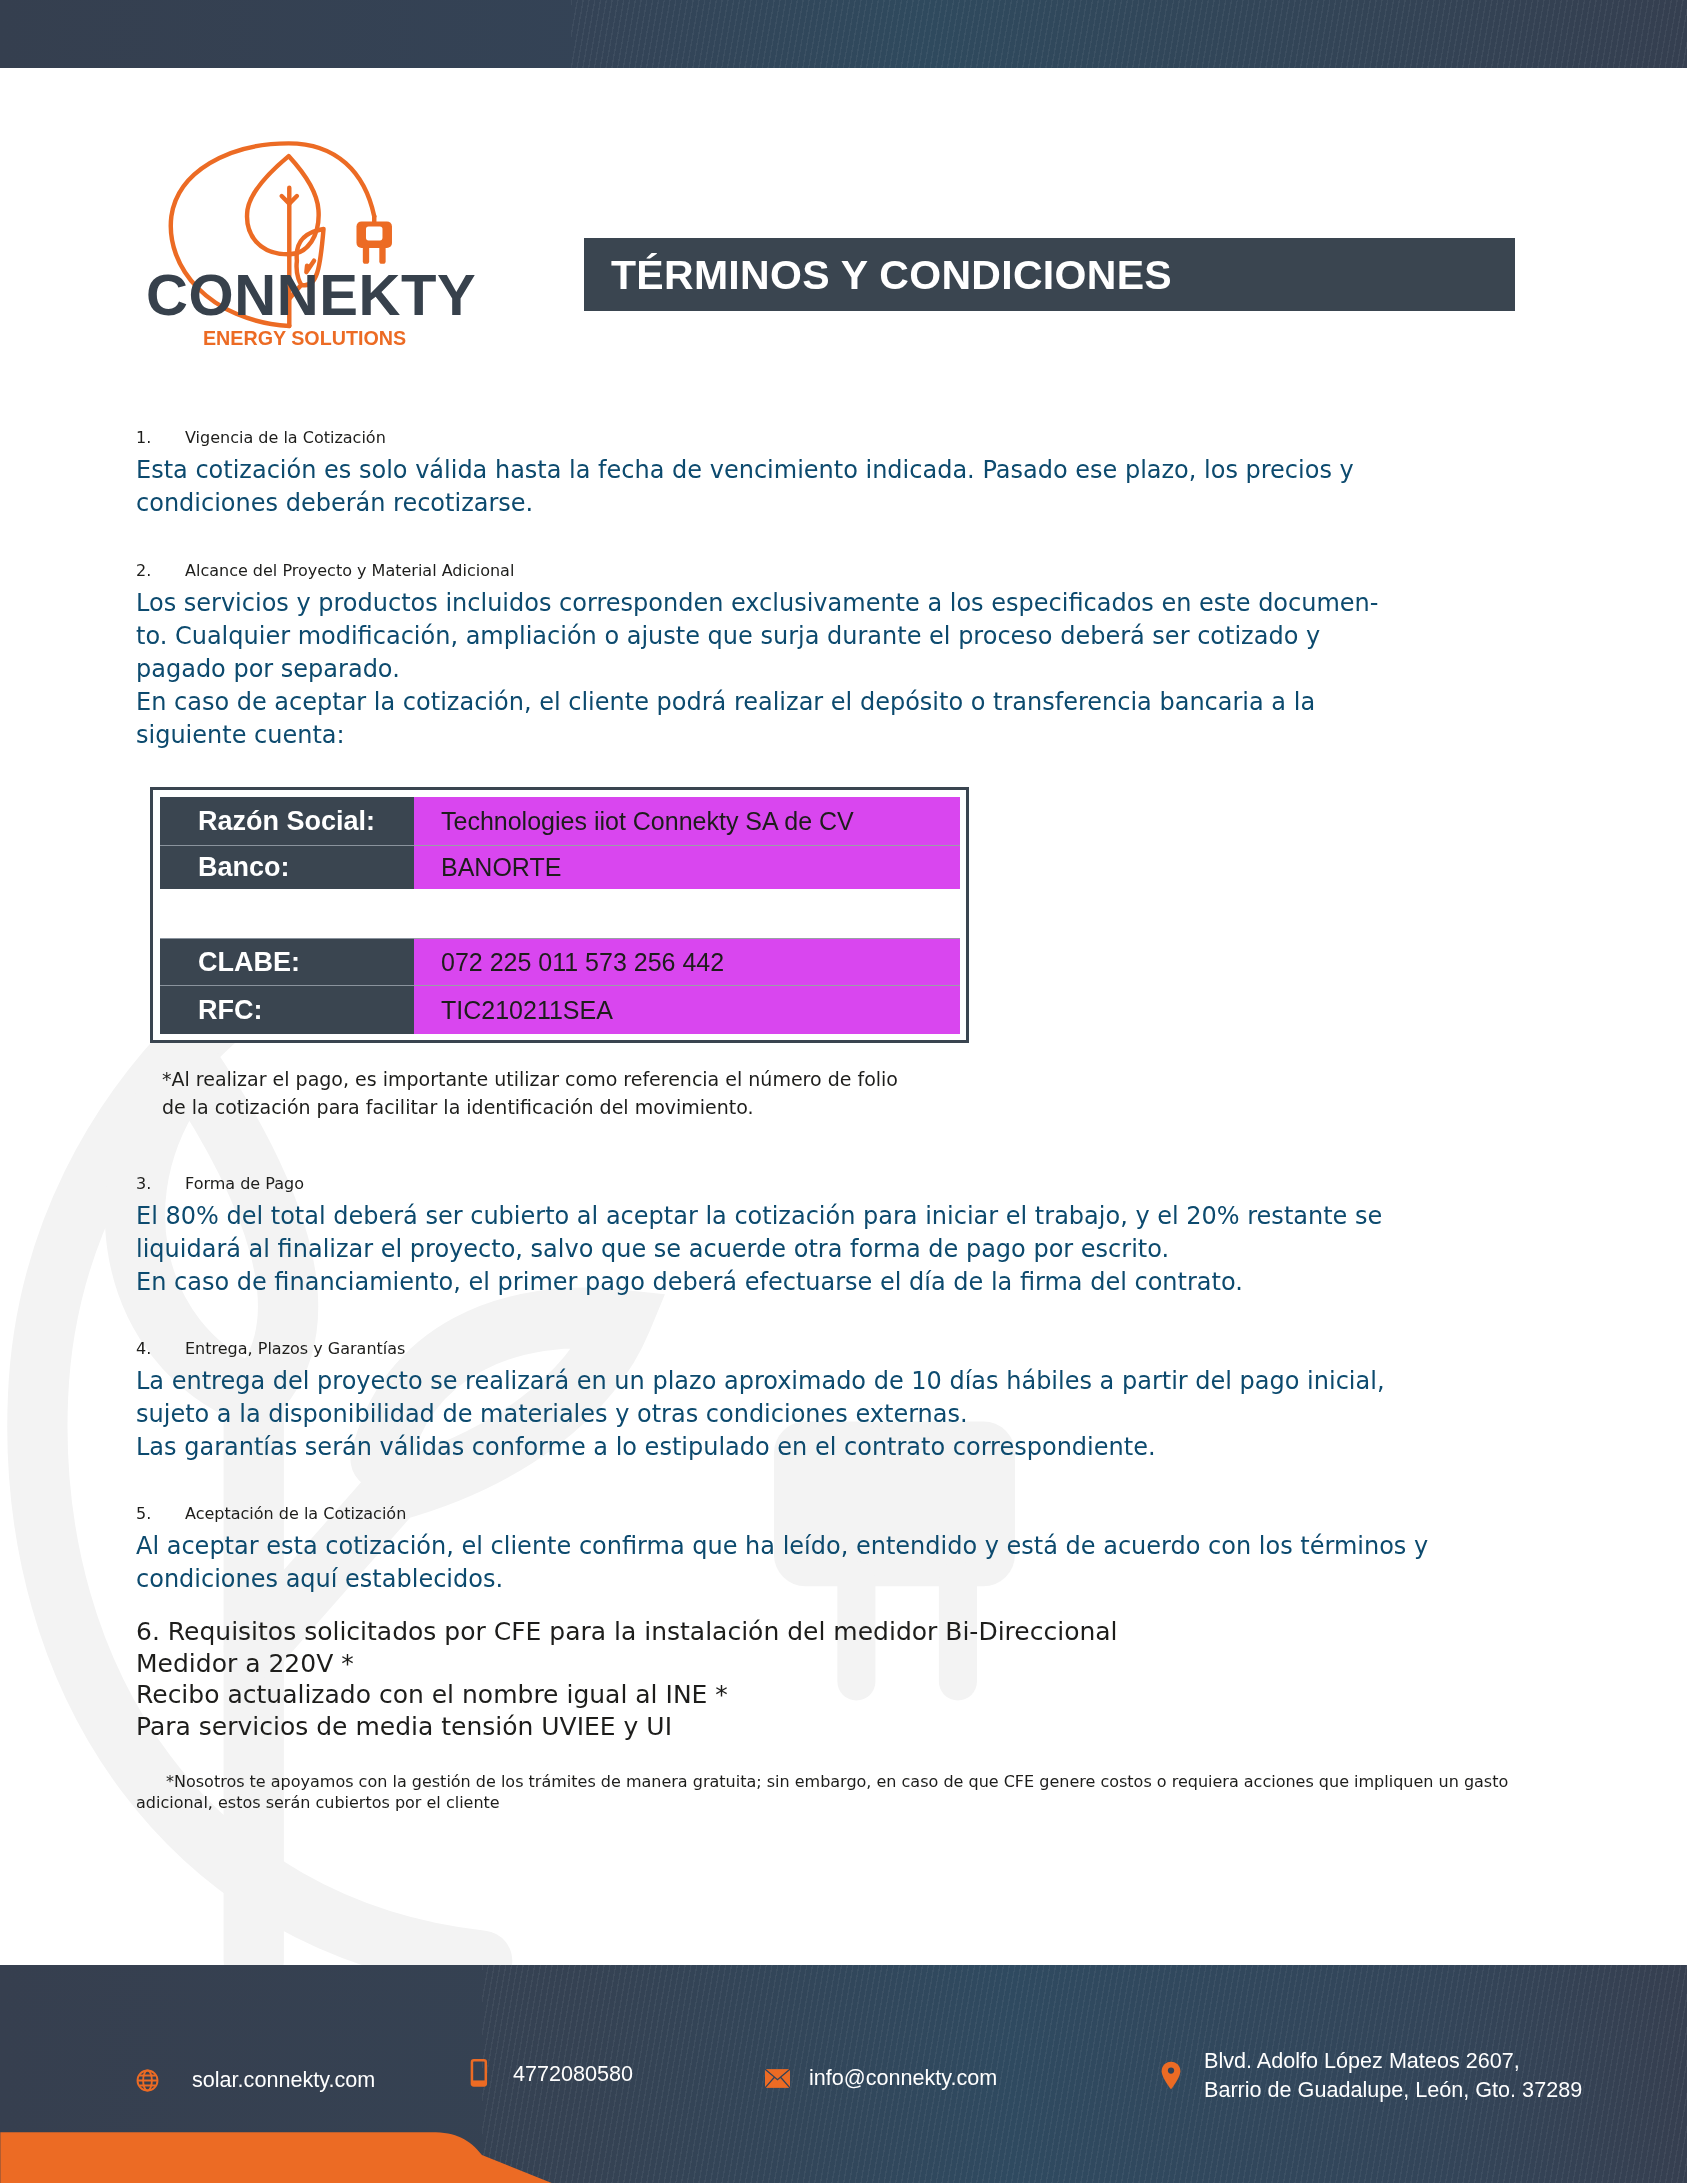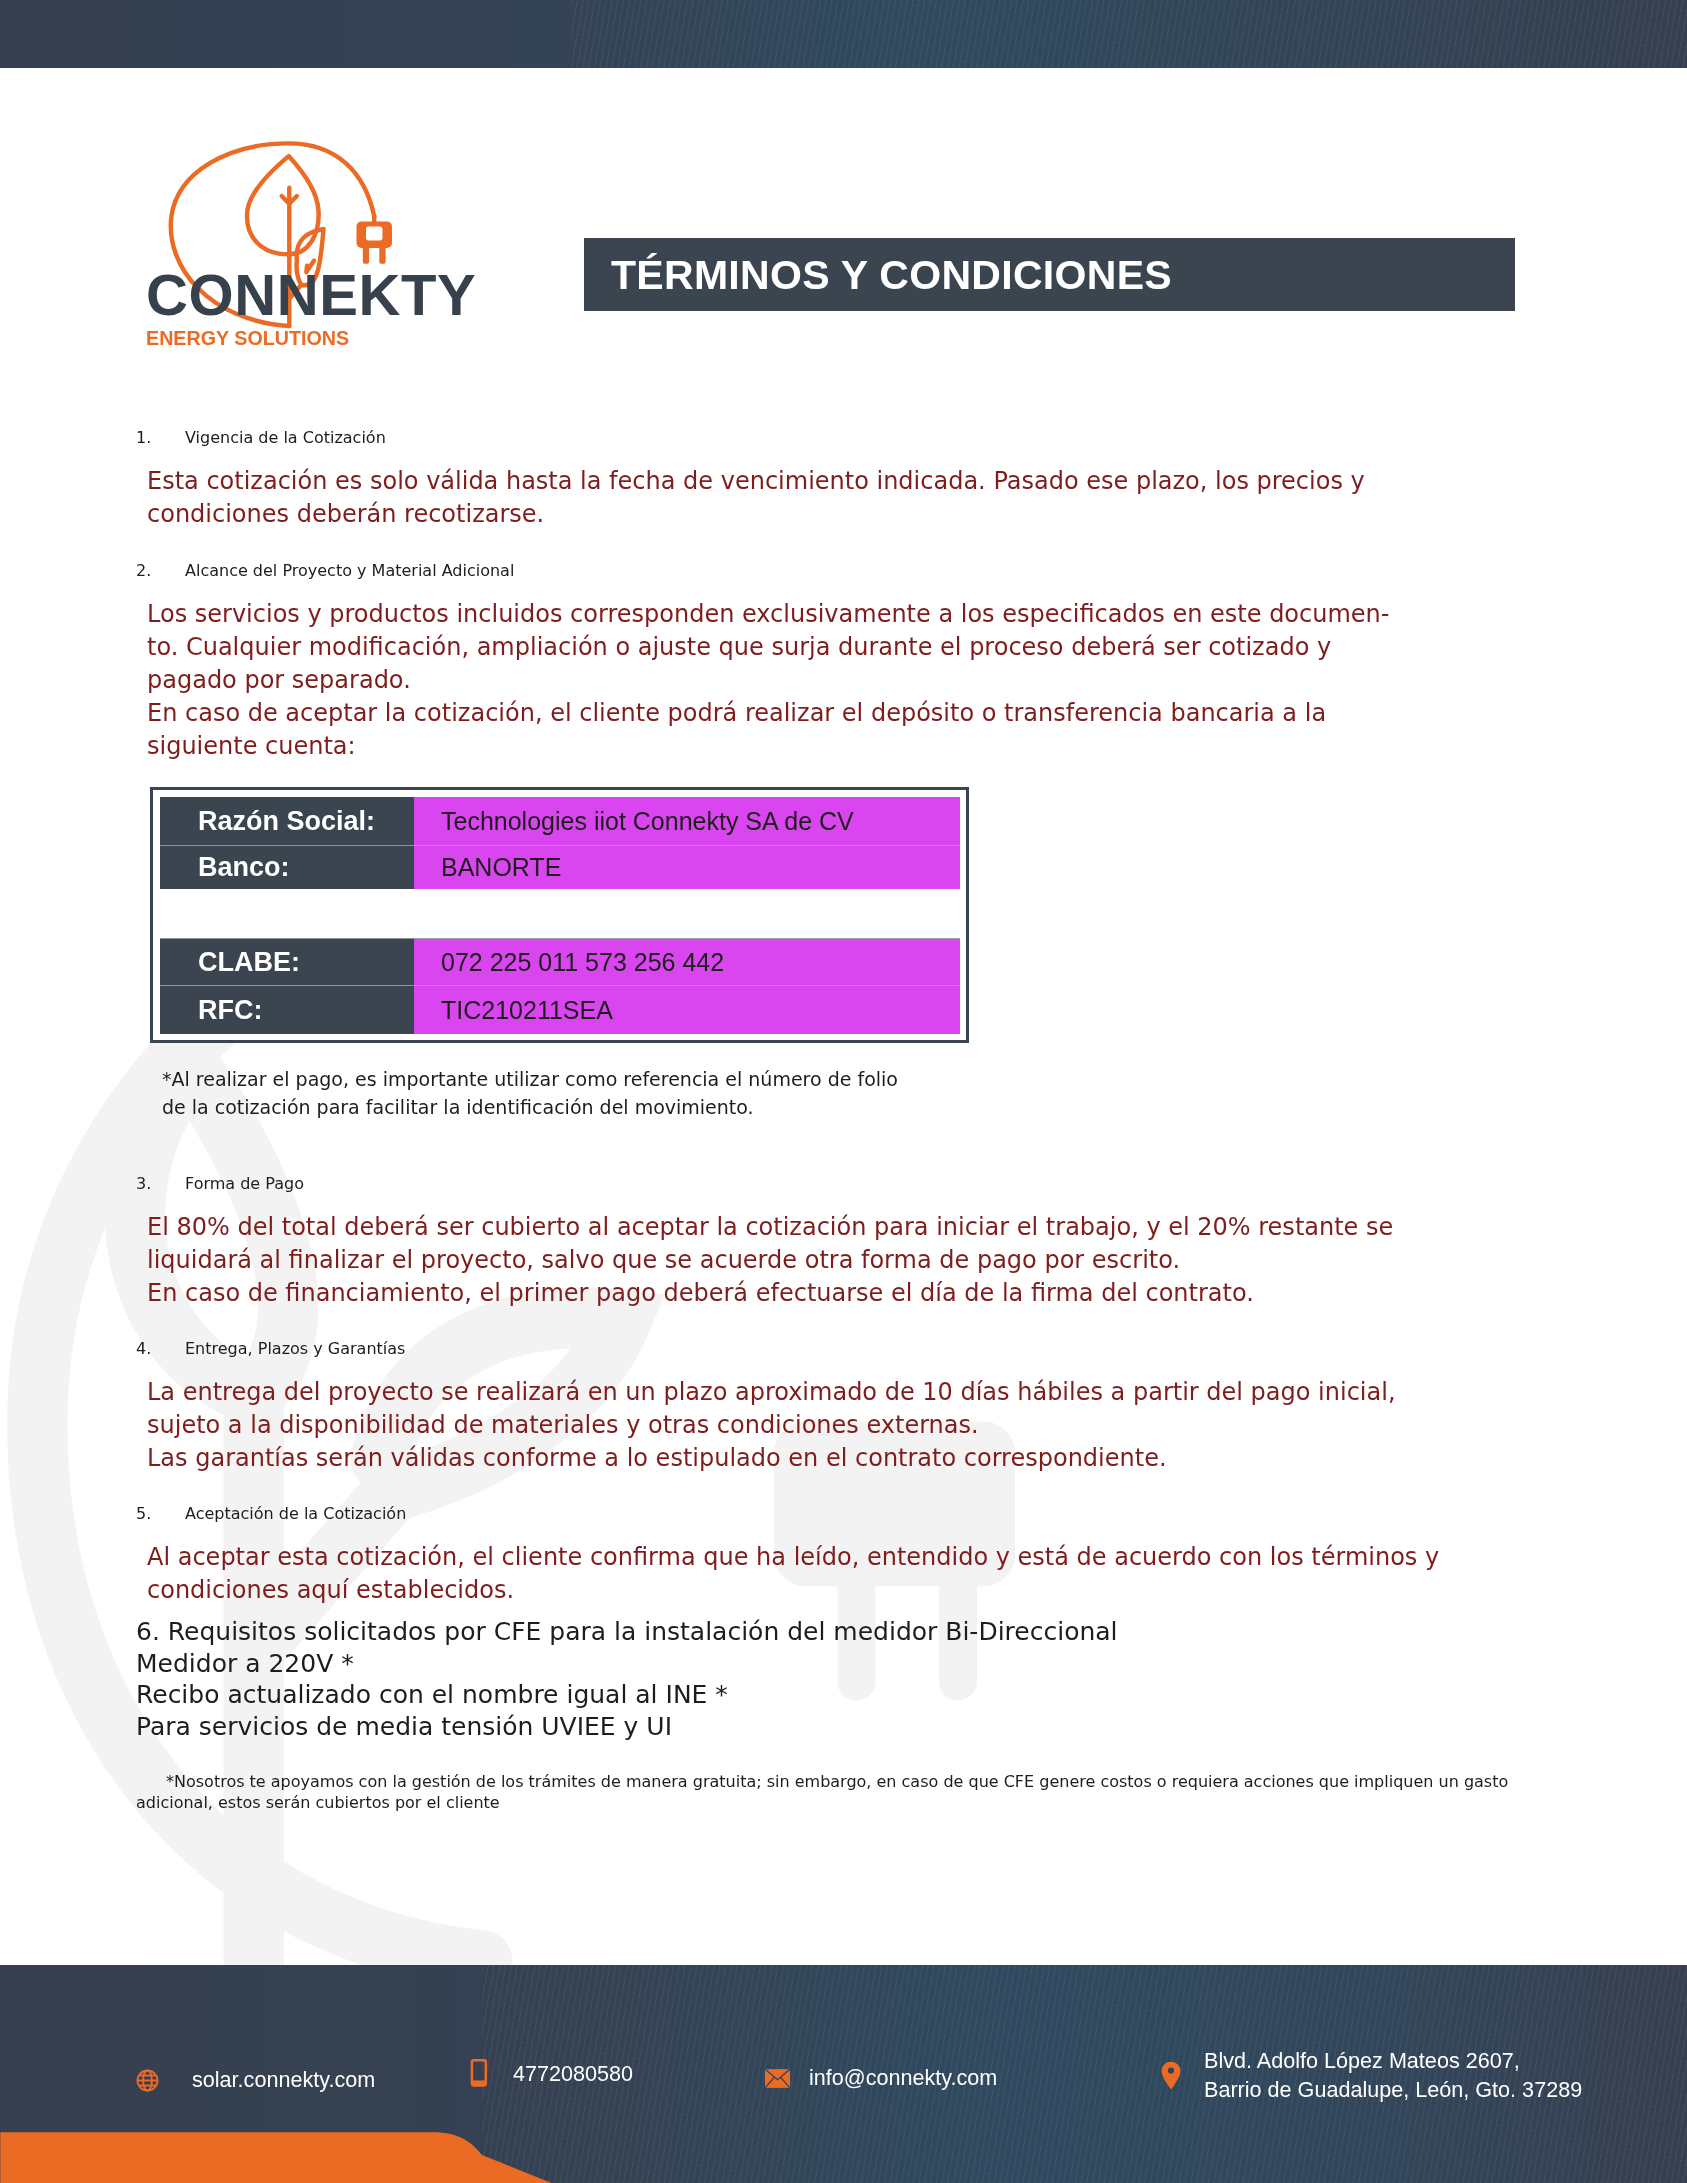--- a/index.html
+++ b/index.html
@@ -23,39 +23,39 @@
   
   #watermark { left:0; top:825px; width:1015px; height:1142px; }
   
   #logo { left:127px; top:140px; width:355px; height:216px; }
   #logo-name {
     left:146px; top:266px; width:317px; text-align:center;
     font-family:"Liberation Sans", sans-serif; font-weight:bold;
     font-size:58px; color:#37414c; letter-spacing:0.6px; line-height:58px;
   }
   #logo-tag {
-    left:146px; top:327px; width:317px; 
+    left:146px; top:327px; width:317px; text-align:center;
     font-family:"Liberation Sans", sans-serif; font-weight:bold;
     font-size:19.7px; color:#ec6b24; line-height:23px;
   }
   
   #title-bar {
     left:584px; top:238px; width:931px; height:73px;
     background:#3a4550;
   }
   #title-text {
     position:absolute; left:27px; top:14px;
     font-family:"Liberation Sans", sans-serif; font-weight:bold;
     font-size:41px; color:#ffffff; line-height:46px; letter-spacing:0.3px;
   }
   
   .para {
     position:absolute; left:136px; width:1364px;
     font-family:"DejaVu Sans", sans-serif; font-size:24px; line-height:33px;
-    color:#7f1d1d; white-space:pre-line; margin:11px;
+    color:#0c4a6e; white-space:pre-line; margin:0;
   }
   .heading { position:absolute; left:136px; font-size:16px; line-height:33px; color:#1d1d1b; }
   .heading .num { display:inline-block; width:49px; }
   
   #bank-table {
     left:150px; top:787px; width:819px; height:256px;
     border:3.2px solid #3a4550; background:#ffffff; box-sizing:border-box;
   }
   .bt-row { position:absolute; left:7px; width:799px; }
   .bt-label {

